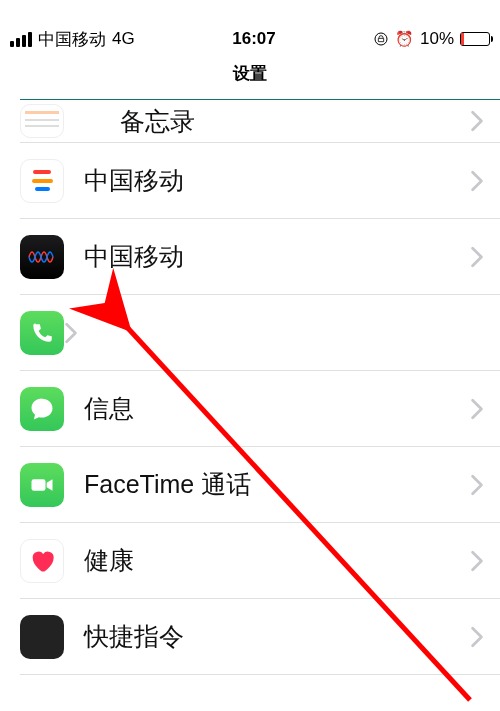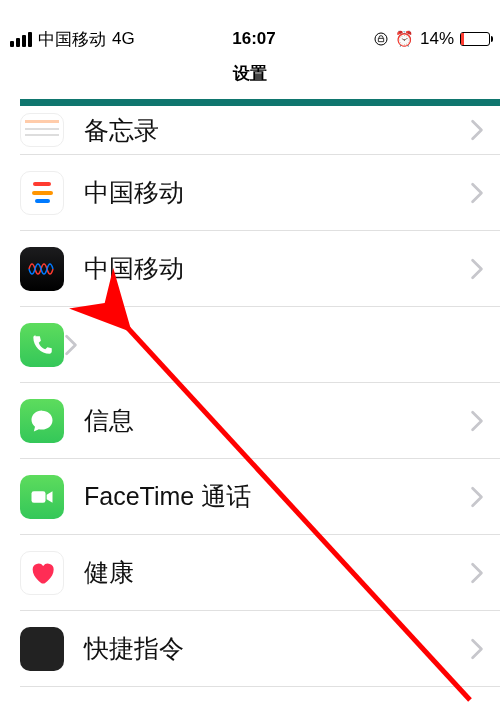--- a/index.html
+++ b/index.html
@@ -17,21 +17,21 @@
   .battery .fill { height:100%; width:10%; background:#ff3b30; border-radius:1px 0 0 1px; }
   .lock-rot { width:16px; height:16px; }
   .alarm { font-size:15px; }
 
   
   .nav { text-align: center; font-size: 17px; font-weight: 600; padding: 8px 0 14px; }
 
   
   .list { padding-left: 20px; }
   .row { display: flex; align-items: center; height: 76px; border-bottom: 1px solid #e0e0e0; padding-right: 16px; cursor: pointer; }
-  .row:first-child { height: 56px; border-top: 7px solid #0f766e; }
+  .row:first-child { height: 44px; border-top: 1px solid #0f766e; gap: 36px; }
   .icon-box { width: 44px; height: 44px; border-radius: 10px; flex-shrink: 0; display:flex; align-items:center; justify-content:center; }
   .row:first-child .icon-box { height: 34px; }
   .label { flex: 1; margin-left: 20px; font-size: 25px; color:#111; }
   .chevron { color: #c7c7cc; }
 
   
   .ic-notes { background: linear-gradient(#fff 50%, #fff 50%); border:1px solid #eee; position:relative; }
   .ic-notes::before{content:"";position:absolute;top:6px;left:4px;right:4px;height:3px;background:#fca;}
   .ic-notes::after{content:"";position:absolute;top:14px;left:4px;right:4px;height:2px;background:#ddd;box-shadow:0 6px 0 #ddd;}
   .ic-reminders { background:#fff; border:1px solid #eee; display:flex; flex-direction:column; justify-content:space-evenly; padding:6px; }
@@ -65,21 +65,21 @@
     <span>中国移动</span>
     <span>4G</span>
   </div>
   <div class="status-center">16:07</div>
   <div class="status-right">
     <svg class="lock-rot" viewBox="0 0 24 24">
         <circle cx="12" cy="12" r="9" fill="none" stroke="#000" stroke-width="1.5"></circle>
         <path d="M9 11v-1a3 3 0 016 0v1m-7 0h8v5H8z" fill="none" stroke="#000" stroke-width="1.2"></path>
       </svg>
     <span class="alarm">⏰</span>
-    <span>14%</span>
+    <span>10%</span>
     <div class="battery">
         <div class="fill"></div>
       </div>
   </div>
 </div>
 
 <div class="nav">设置</div>
 
 <div class="list">
 

